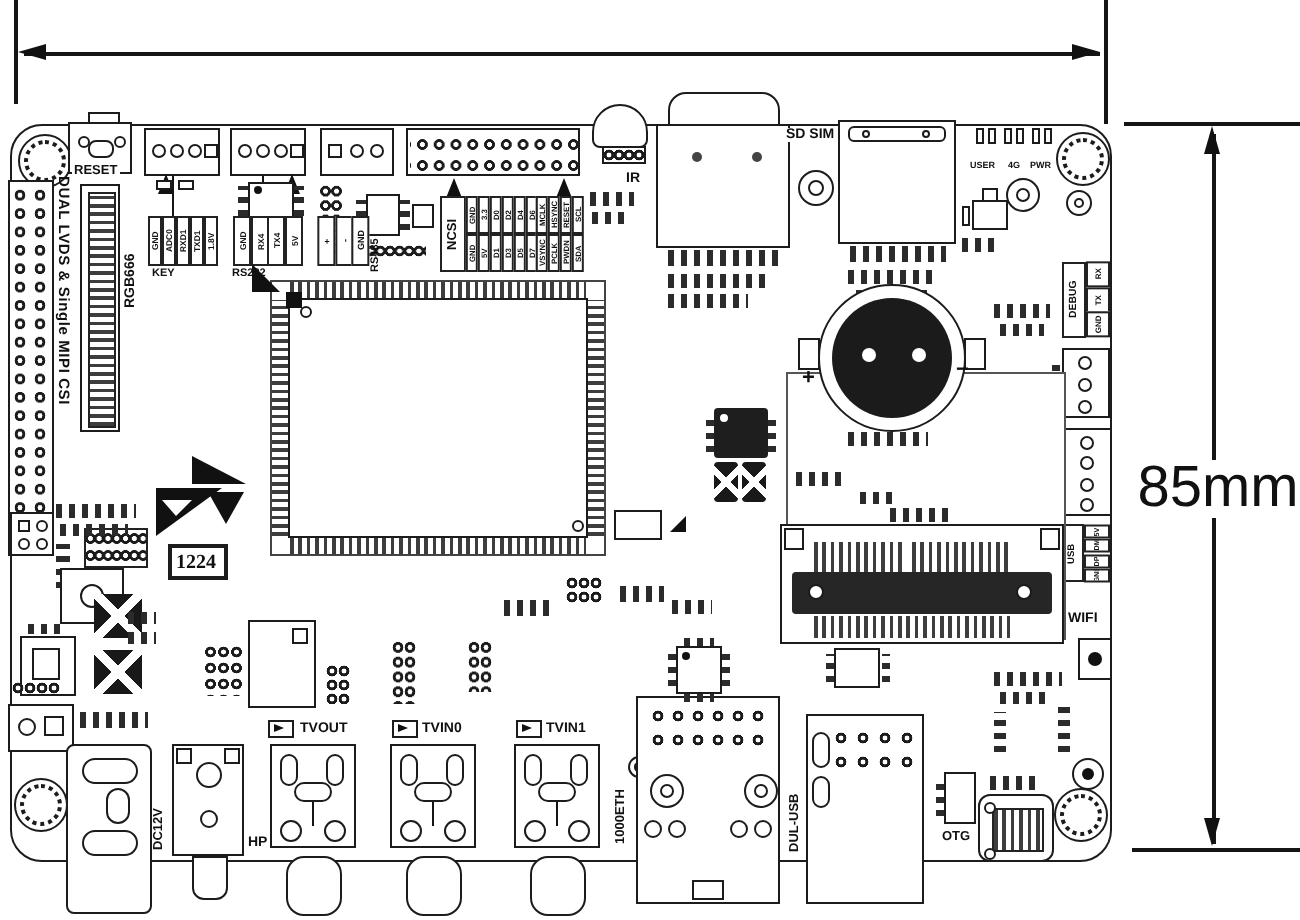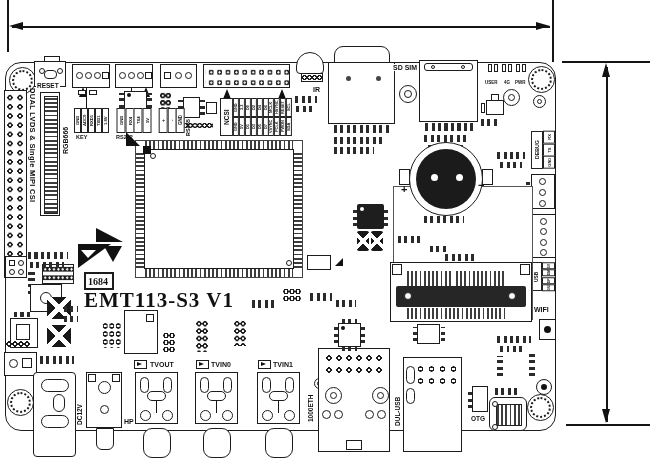--- a/index.html
+++ b/index.html
@@ -46,20 +46,21 @@
   <div class="vl" style="left:552px;top:0;height:62px"></div>
   <div class="hl" style="left:12px;top:26px;width:538px"></div>
   <div class="tri" style="left:9px;top:22px;border-top:4.5px solid transparent;border-bottom:4.5px solid transparent;border-right:14px solid #111"></div>
   <div class="tri" style="left:536px;top:22px;border-top:4.5px solid transparent;border-bottom:4.5px solid transparent;border-left:14px solid #111"></div>
 
   <div class="hl" style="left:562px;top:61px;width:88px"></div>
   <div class="hl" style="left:566px;top:424px;width:84px"></div>
   <div class="vl" style="left:606px;top:67px;height:355px"></div>
   <div class="tri" style="left:602px;top:63px;border-left:4.5px solid transparent;border-right:4.5px solid transparent;border-bottom:14px solid #111"></div>
   <div class="tri" style="left:602px;top:409px;border-left:4.5px solid transparent;border-right:4.5px solid transparent;border-top:14px solid #111"></div>
+  <div class="t n" style="left:568px;top:230px;width:82px;text-align:center;font-size:29px;background:#fff">85mm</div>
 
   <div class="bx" style="left:5px;top:62px;width:551px;height:369px;border-radius:16px;border-width:1.6px"></div>
 
   <div class="mh" style="left:9px;top:67px;width:27px;height:27px"></div>
   <div class="mh" style="left:528px;top:66px;width:27px;height:27px"></div>
   <div class="mh" style="left:7px;top:389px;width:27px;height:27px"></div>
   <div class="mh" style="left:527px;top:394px;width:27px;height:27px"></div>
   <div class="sh" style="left:533px;top:95px;width:13px;height:13px"></div>
   <div class="sh" style="left:399px;top:85px;width:18px;height:18px"></div>
   <div class="sh" style="left:503px;top:89px;width:17px;height:17px"></div>
@@ -303,22 +304,21 @@
   <div class="bx b1" style="left:307px;top:255px;width:24px;height:15px"></div>
   <div class="tri" style="left:335px;top:258px;border-top:8px solid transparent;border-right:8px solid #111"></div>
 
   <svg class="a" style="left:76px;top:226px" width="50" height="44" viewBox="0 0 50 44">
     <polygon points="20,2 47,16 20,16" fill="#111"></polygon>
     <polygon points="2,18 35,18 2,42" fill="#111"></polygon>
     <polygon points="28,20 46,20 37,36" fill="#111"></polygon>
     <polygon points="5,24 20,24 12,32" fill="#fff"></polygon>
   </svg>
   <div class="bx" style="left:84px;top:272px;width:30px;height:18px;border-width:2px"></div>
-  <div class="t" style="left:88px;top:277px;font-size:10px;font-family:'Liberation Serif',serif">1684</div>
-  <div class="t" style="left:84px;top:290px;font-size:21px;font-family:'Liberation Serif',serif;letter-spacing:1px">EMT113-S3 V1</div>
+  <div class="t" style="left:88px;top:277px;font-size:10px;font-family:'Liberation Serif',serif">1224</div>
 
   <div class="smd" style="left:28px;top:252px;width:40px;height:7px"></div>
   <div class="smd" style="left:30px;top:262px;width:34px;height:6px"></div>
   <div class="smdv" style="left:28px;top:272px;width:7px;height:22px"></div>
   <div class="bx b1" style="left:30px;top:284px;width:32px;height:28px"></div>
   <div class="circ" style="left:40px;top:292px;width:12px;height:12px"></div>
   <div class="ind" style="left:47px;top:297px;width:24px;height:22px"></div>
   <div class="ind" style="left:47px;top:325px;width:24px;height:22px"></div>
   <div class="bx b1" style="left:10px;top:318px;width:28px;height:30px"></div>
   <div class="bx b1" style="left:16px;top:324px;width:14px;height:16px"></div>

